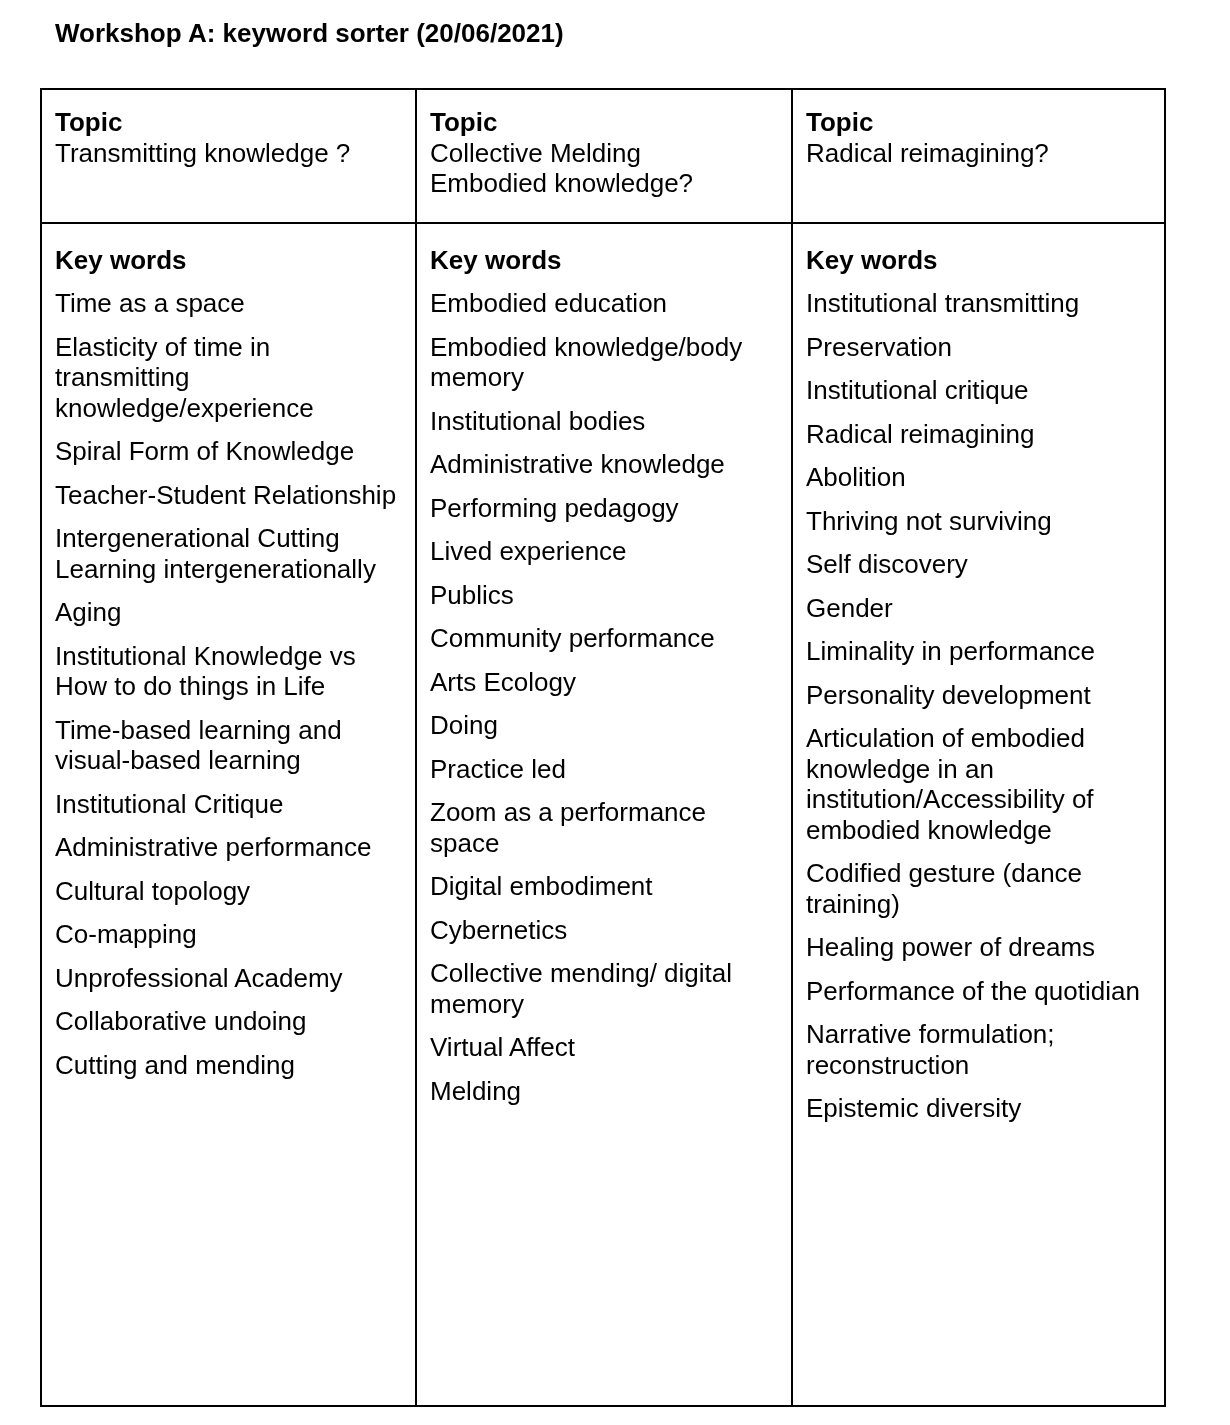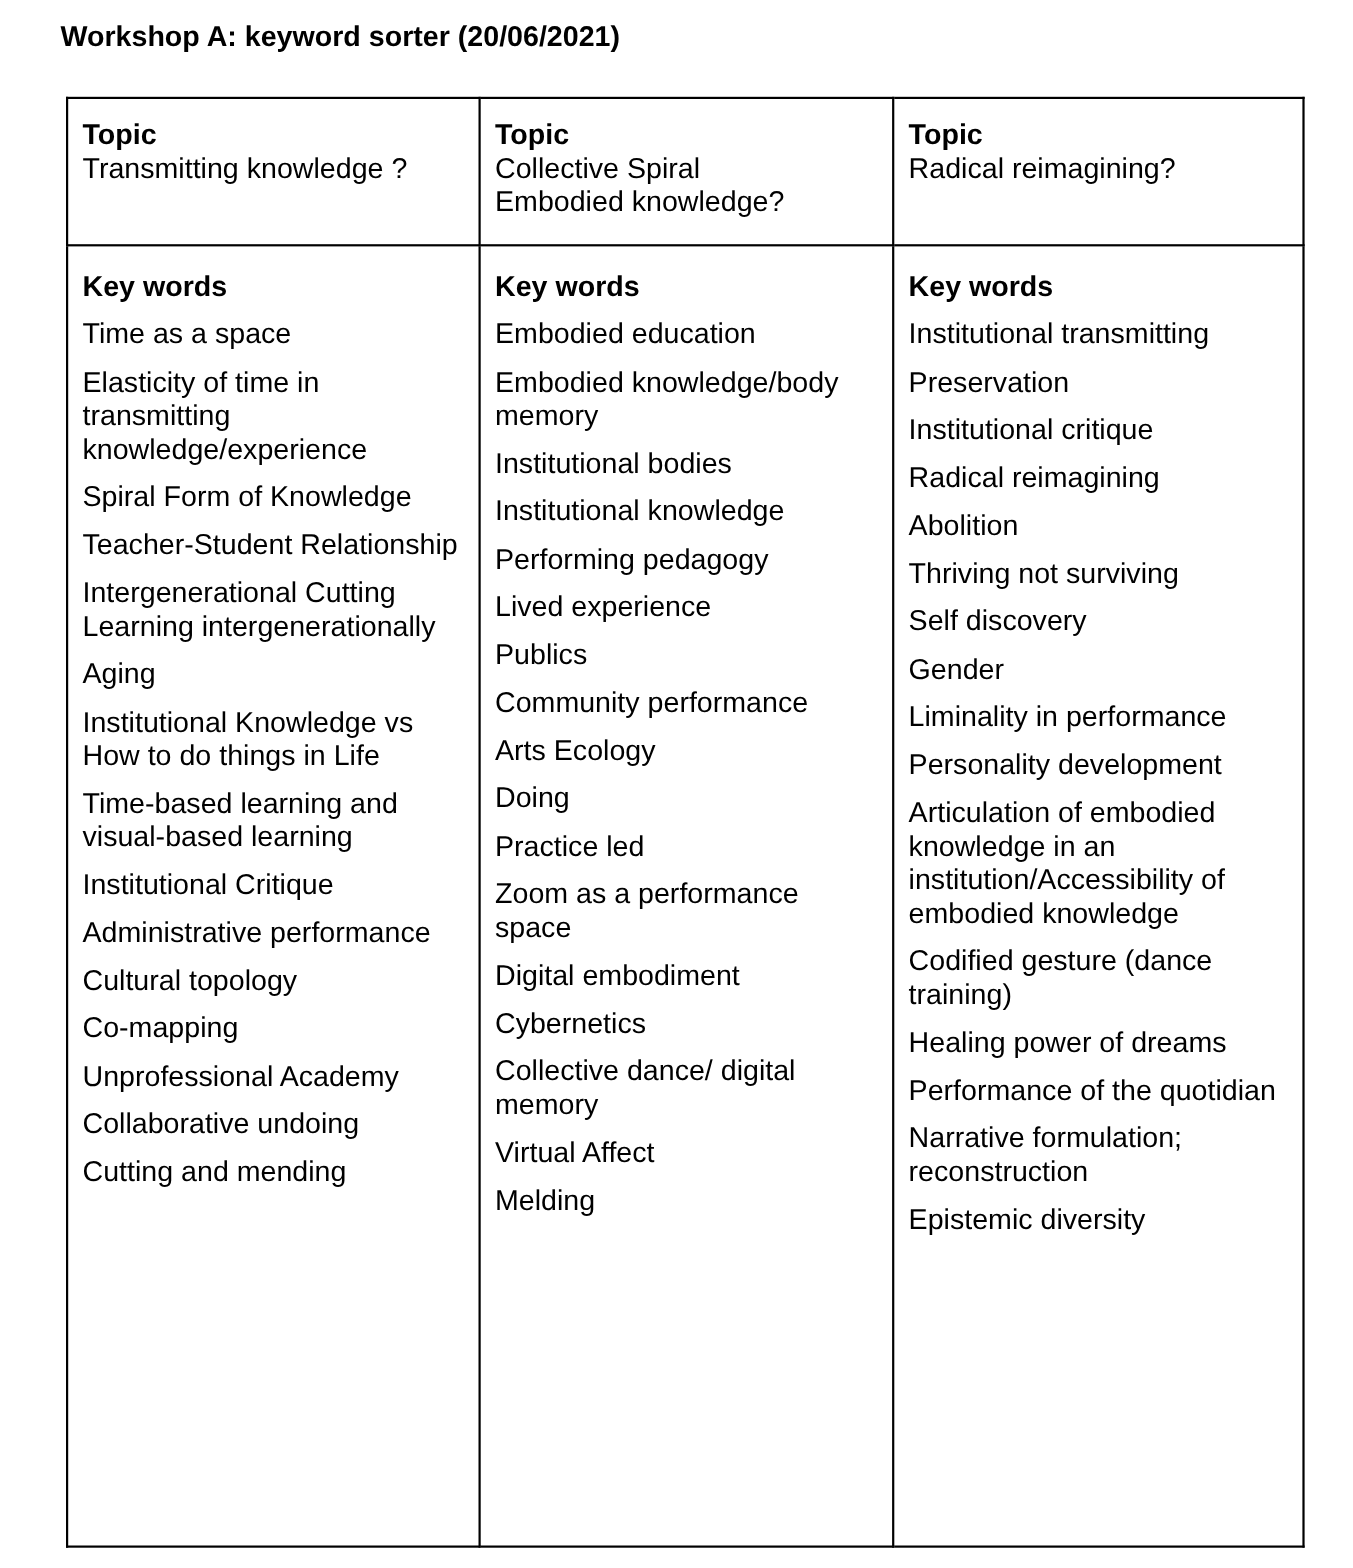--- a/index.html
+++ b/index.html
@@ -20,21 +20,21 @@
     left: 55px;
     top: 18px;
     margin: 0;
     font-size: 26px;
     font-weight: bold;
     line-height: 31px;
     white-space: nowrap;
   }
   table.doc-table {
     position: absolute;
-    left: 60px;
+    left: 40px;
     top: 88px;
     width: 1124px;
     height: 1319px;
     border-collapse: collapse;
     table-layout: fixed;
   }
   table.doc-table td {
     border: 2px solid #000000;
     vertical-align: top;
     font-size: 26px;
@@ -78,21 +78,21 @@
     <tr class="topic-row">
       <td>
         <div class="topic-cell-inner">
           <div class="cell-label">Topic</div>
           <div class="topic-text">Transmitting knowledge ?</div>
         </div>
       </td>
       <td>
         <div class="topic-cell-inner">
           <div class="cell-label">Topic</div>
-          <div class="topic-text">Collective Spiral
+          <div class="topic-text">Collective Melding
 Embodied knowledge?</div>
         </div>
       </td>
       <td>
         <div class="topic-cell-inner">
           <div class="cell-label">Topic</div>
           <div class="topic-text">Radical reimagining?</div>
         </div>
       </td>
     </tr>
@@ -125,33 +125,33 @@
         </div>
       </td>
       <td>
         <div class="keywords-cell-inner">
           <div class="cell-label">Key words</div>
           <div>
               <div class="kw-item">Embodied education</div>
               <div class="kw-item">Embodied knowledge/body
 memory</div>
               <div class="kw-item">Institutional bodies</div>
-              <div class="kw-item">Institutional knowledge</div>
+              <div class="kw-item">Administrative knowledge</div>
               <div class="kw-item">Performing pedagogy</div>
               <div class="kw-item">Lived experience</div>
               <div class="kw-item">Publics</div>
               <div class="kw-item">Community performance</div>
               <div class="kw-item">Arts Ecology</div>
               <div class="kw-item">Doing</div>
               <div class="kw-item">Practice led</div>
               <div class="kw-item">Zoom as a performance
 space</div>
               <div class="kw-item">Digital embodiment</div>
               <div class="kw-item">Cybernetics</div>
-              <div class="kw-item">Collective dance/ digital
+              <div class="kw-item">Collective mending/ digital
 memory</div>
               <div class="kw-item">Virtual Affect</div>
               <div class="kw-item">Melding</div>
             </div>
         </div>
       </td>
       <td>
         <div class="keywords-cell-inner">
           <div class="cell-label">Key words</div>
           <div>

